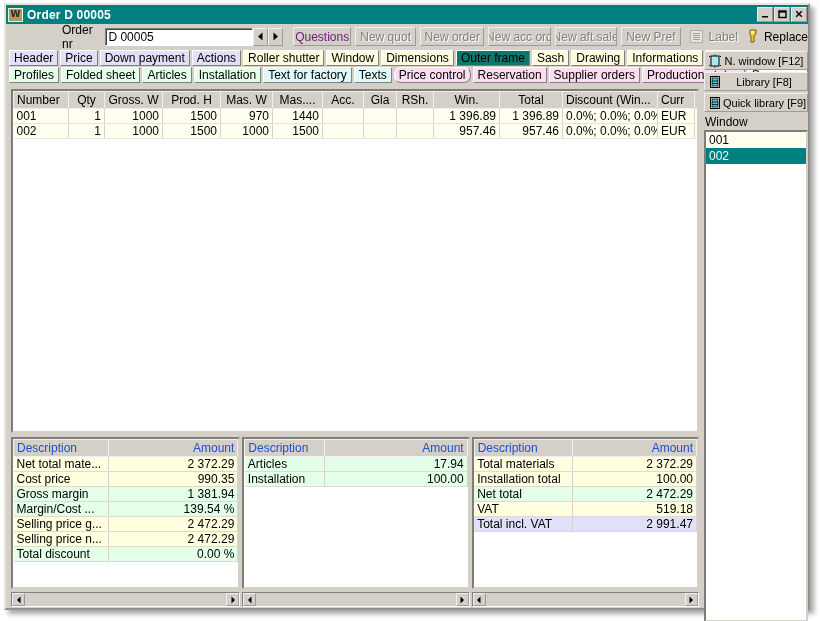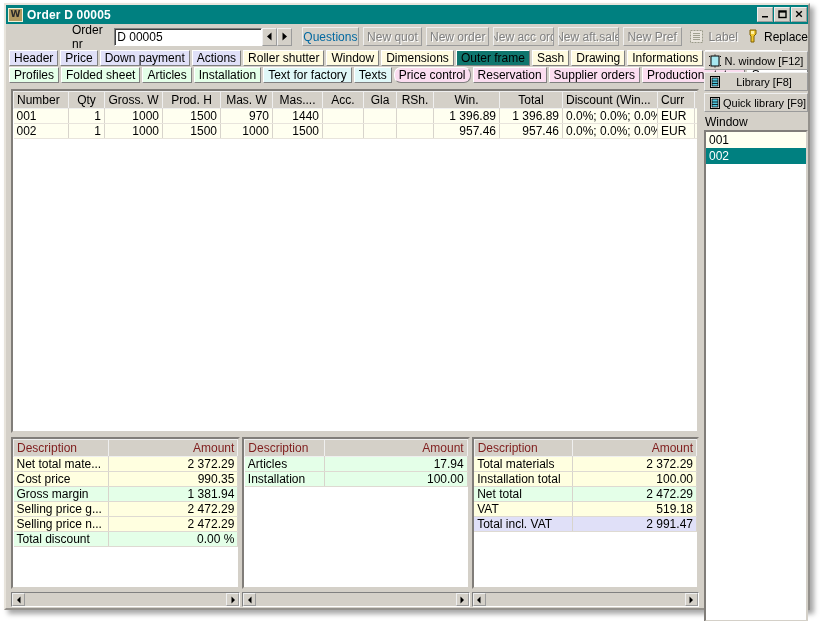--- a/index.html
+++ b/index.html
@@ -50,21 +50,21 @@
     font-size: 9px; color: #000; box-sizing: border-box;
     font-family: "DejaVu Sans", sans-serif;
     line-height: 1; padding-bottom: 1px;
   }
   .tbtn svg { display:block; }
 
   
   .toolbar {
     height: 25px;
     display: flex; align-items: center;
-    padding-left: 14px;
+    padding-left: 4px;
     box-sizing: border-box;
   }
   .lbl-ordernr { font-size: 12px; color: #000; margin-left: 52px; margin-right: 2px; }
   .ordernr-wrap { display: flex; align-items: flex-start; }
   .ordernr-input {
     width: 148px; height: 18px;
     background: #ffffff;
     border: 1px solid;
     border-color: #808080 #ffffff #ffffff #808080;
     box-shadow: inset 1px 1px 0 #404040;
@@ -76,21 +76,21 @@
     width: 15px; height: 18px;
     background: #d4d0c8;
     border: 1px outset #efefef;
     display: flex; align-items: center; justify-content: center;
     box-sizing: border-box;
   }
   .tb-btn {
     height: 19px;
     background: #d4d0c8;
     border: 1px outset #efefef;
-    font-size: 12px; color: #0369a1;
+    font-size: 12px; color: #701a75;
     display: flex; align-items: center; justify-content: center;
     padding: 0 6px; box-sizing: border-box;
     margin-left: 4px; white-space: nowrap; overflow: hidden;
   }
   .tb-btn.disabled { color: #808080; text-shadow: 1px 1px 0 #ffffff; }
   .sep-icon {
     width: 20px; height: 19px; margin-left: 6px;
     display:flex; align-items:center; justify-content:center;
   }
   .lbl-flat { font-size: 12px; color: #808080; text-shadow: 1px 1px 0 #fff; margin-left: 3px; }
@@ -157,21 +157,21 @@
     background: #ffffff;
     border: 2px inset #d4d0c8;
     box-sizing: border-box;
     overflow: hidden;
   }
   .p1 { width: 230px; } .p2 { width: 228px; } .p3 { width: 228px; }
   table.sum { border-collapse: collapse; width: 100%; table-layout: fixed; }
   table.sum th {
     background: #d4d0c8;
     border: 1px outset #efefef;
-    font-size: 12px; font-weight: normal; color: #7f1d1d;
+    font-size: 12px; font-weight: normal; color: #1d4ed8;
     height: 17px; padding: 0 3px; box-sizing: border-box;
   }
   table.sum td {
     font-size: 12px; color: #000;
     height: 15px; padding: 0 3px;
     border-right: 1px solid #d8d4cc;
     border-bottom: 1px solid #dedad2;
     box-sizing: border-box; white-space: nowrap; overflow: hidden;
   }
   .bg-cream { background: #ffffe0; }
@@ -472,20 +472,24 @@
               </tr>
               <tr>
                 <td class="ta-l bg-cream">Cost price</td>
                 <td class="ta-r bg-cream">990.35</td>
               </tr>
               <tr>
                 <td class="ta-l bg-mint">Gross margin</td>
                 <td class="ta-r bg-mint">1 381.94</td>
               </tr>
               <tr>
+                <td class="ta-l bg-mint">Margin/Cost ...</td>
+                <td class="ta-r bg-mint">139.54 %</td>
+              </tr>
+              <tr>
                 <td class="ta-l bg-cream">Selling price g...</td>
                 <td class="ta-r bg-cream">2 472.29</td>
               </tr>
               <tr>
                 <td class="ta-l bg-cream">Selling price n...</td>
                 <td class="ta-r bg-cream">2 472.29</td>
               </tr>
               <tr>
                 <td class="ta-l bg-mint">Total discount</td>
                 <td class="ta-r bg-mint">0.00 %</td>

